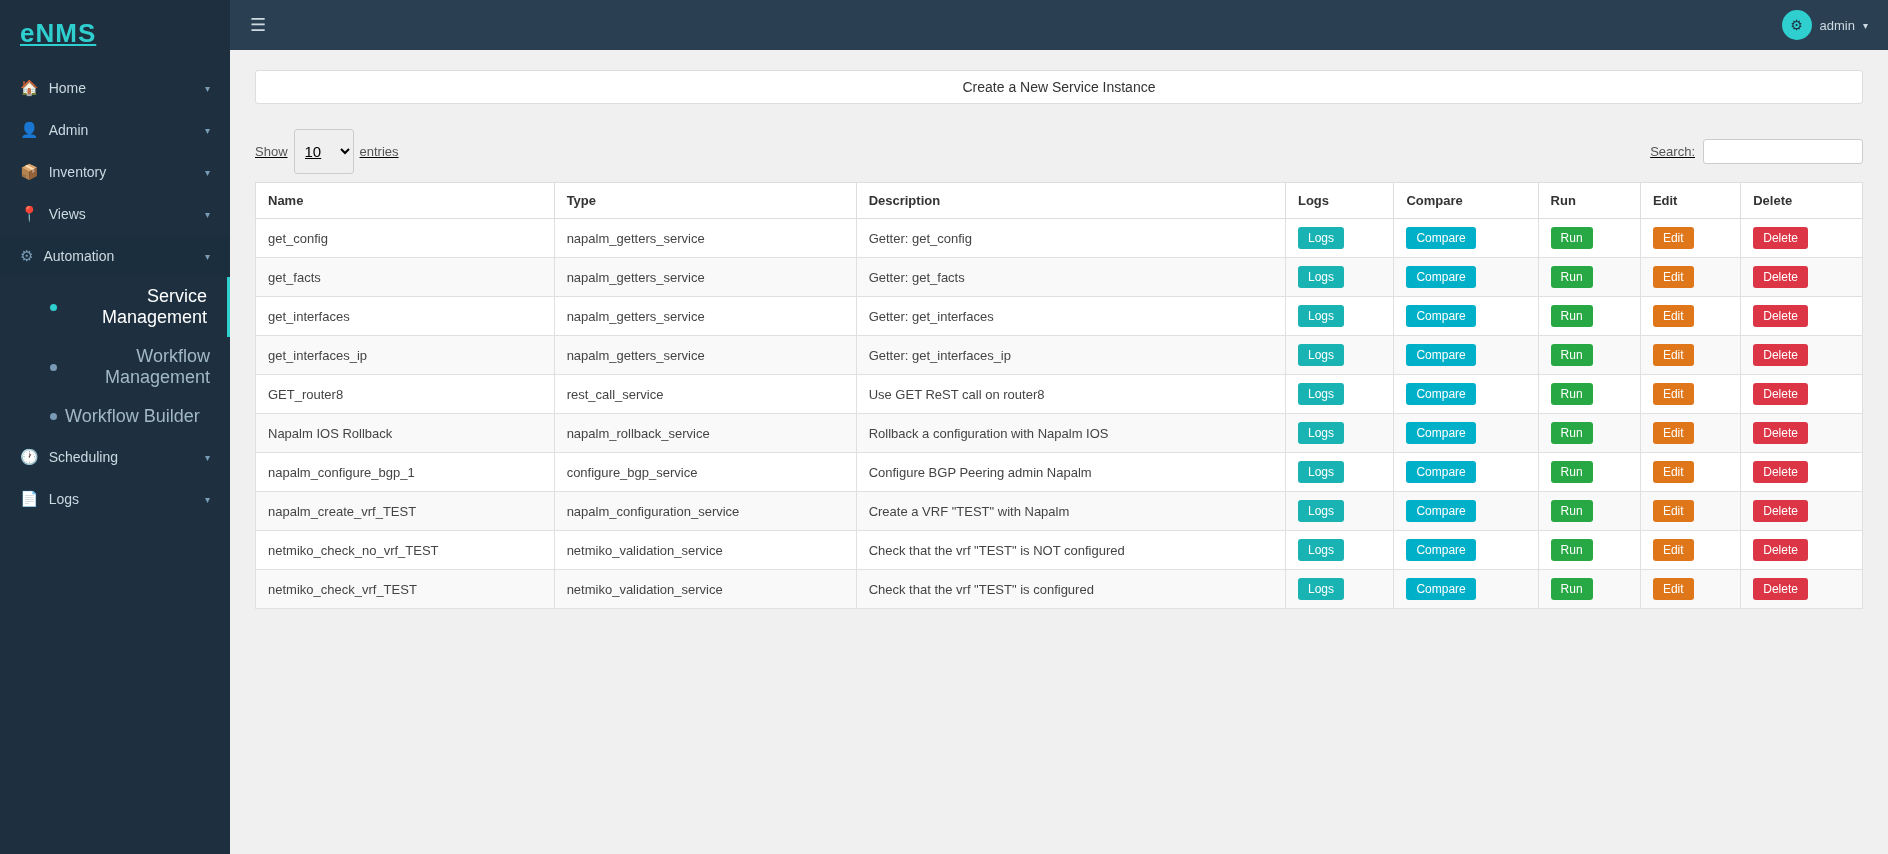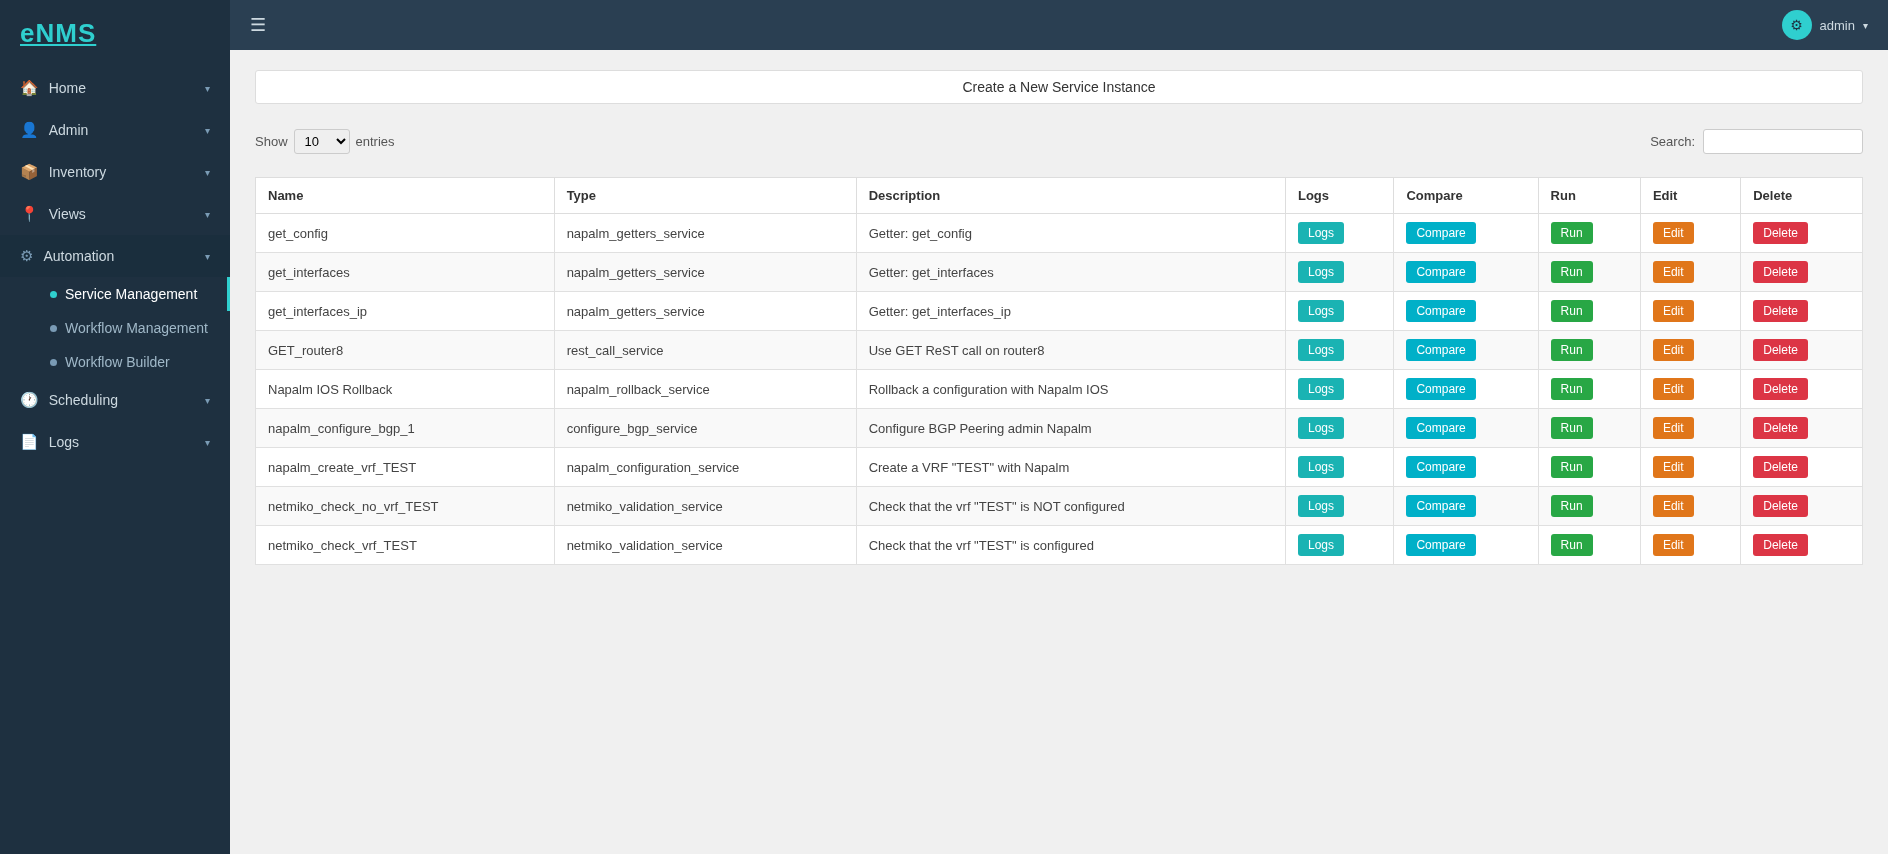--- a/index.html
+++ b/index.html
@@ -34,21 +34,21 @@
       font-size: 14px;
       transition: background 0.15s;
     }
     .nav-item .nav-left { display: flex; align-items: center; gap: 10px; }
     .nav-item .nav-icon { font-size: 15px; color: #7a9bb5; }
     .nav-chevron { font-size: 10px; color: #7a9bb5; }
     .sub-nav-item {
       padding: 9px 20px 9px 50px;
       cursor: pointer;
       color: #a0b8c8;
-      font-size: 14px;
+      font-size: 18px;
       display: flex;
       align-items: center;
       gap: 8px;
       text-align: right;
     }
     .sub-nav-item.active { color: #ffffff; }
     .sub-nav-item .dot {
       width: 7px; height: 7px;
       border-radius: 50%;
       background: #7a9bb5;
@@ -123,28 +123,29 @@
       font-weight: normal;
       color: #333;
       margin-bottom: 15px;
     }
 
     
     .table-controls {
       display: flex;
       align-items: center;
       justify-content: space-between;
-      margin-bottom: 23px;
+      margin-bottom: 8px;
+      text-decoration: underline;
     }
     .show-entries { display: flex; align-items: center; gap: 6px; color: #555; }
     .show-entries select {
-      padding: 3px 6px;
+      padding: 12px 6px;
       border: 1px solid #ccc;
       border-radius: 3px;
-      font-size: 13px;
+      font-size: 15px;
     }
     .search-box { display: flex; align-items: center; gap: 8px; color: #555; }
     .search-box input {
       padding: 4px 8px;
       border: 1px solid #ccc;
       border-radius: 3px;
       font-size: 13px;
       width: 160px;
     }
 
@@ -332,20 +333,40 @@
         <button class="btn btn-green">Run</button>
       </td>
       <td>
         <button class="btn btn-orange">Edit</button>
       </td>
       <td>
         <button class="btn btn-red">Delete</button>
       </td>
     </tr>
           <tr>
+      <td>get_facts</td>
+      <td>napalm_getters_service</td>
+      <td>Getter: get_facts</td>
+      <td>
+        <button class="btn btn-teal">Logs</button>
+      </td>
+      <td>
+        <button class="btn btn-cyan">Compare</button>
+      </td>
+      <td>
+        <button class="btn btn-green">Run</button>
+      </td>
+      <td>
+        <button class="btn btn-orange">Edit</button>
+      </td>
+      <td>
+        <button class="btn btn-red">Delete</button>
+      </td>
+    </tr>
+          <tr>
       <td>get_interfaces</td>
       <td>napalm_getters_service</td>
       <td>Getter: get_interfaces</td>
       <td>
         <button class="btn btn-teal">Logs</button>
       </td>
       <td>
         <button class="btn btn-cyan">Compare</button>
       </td>
       <td>

